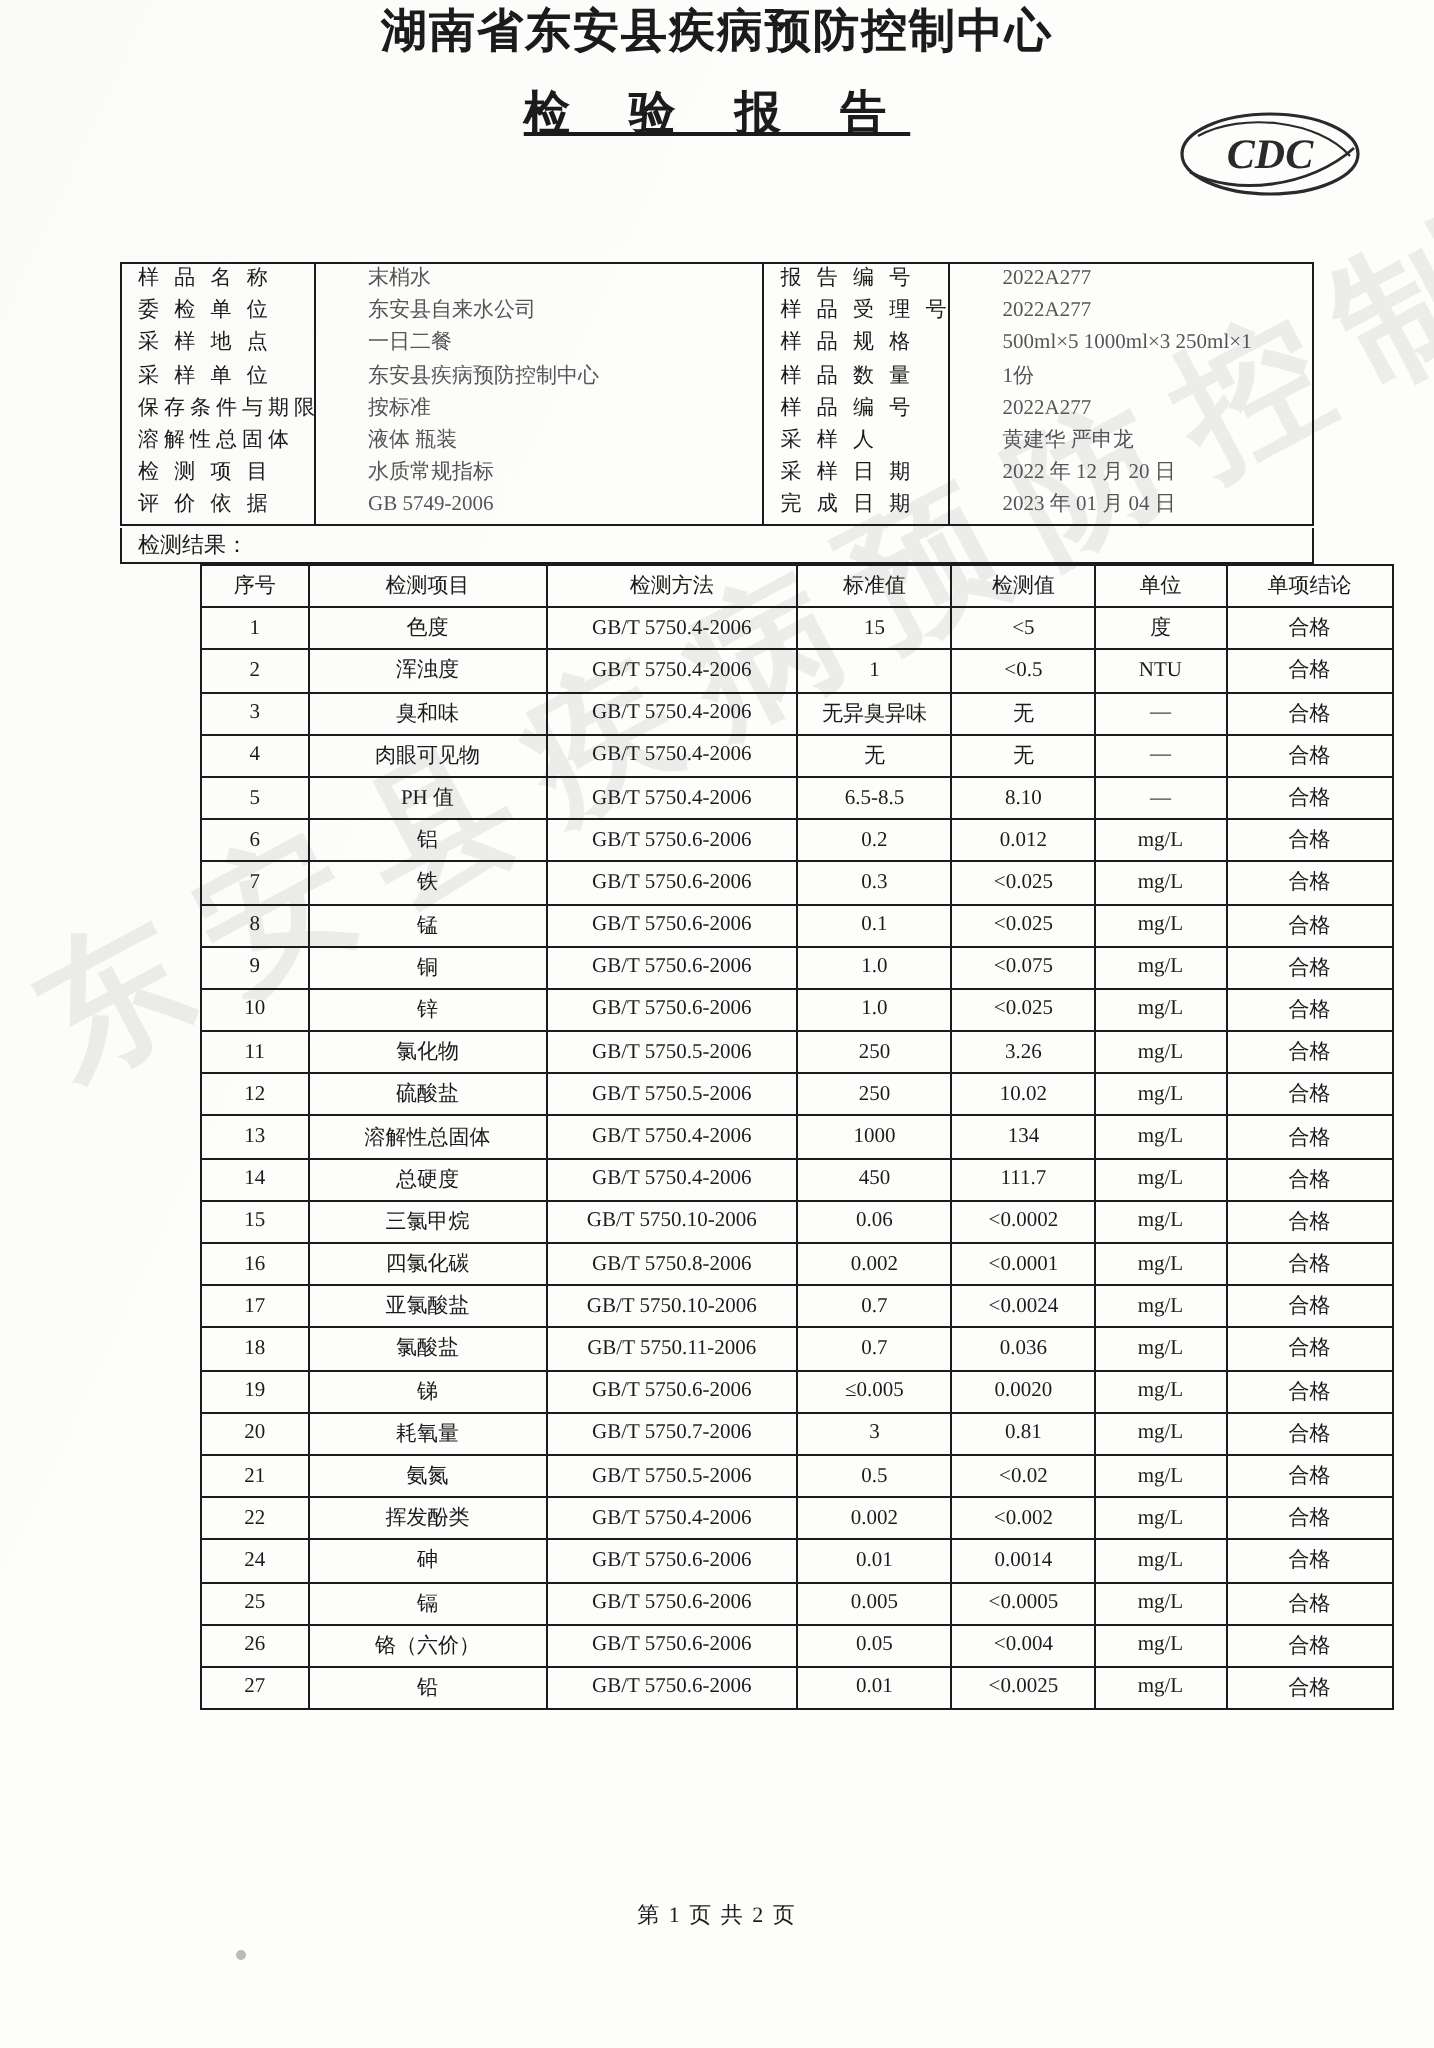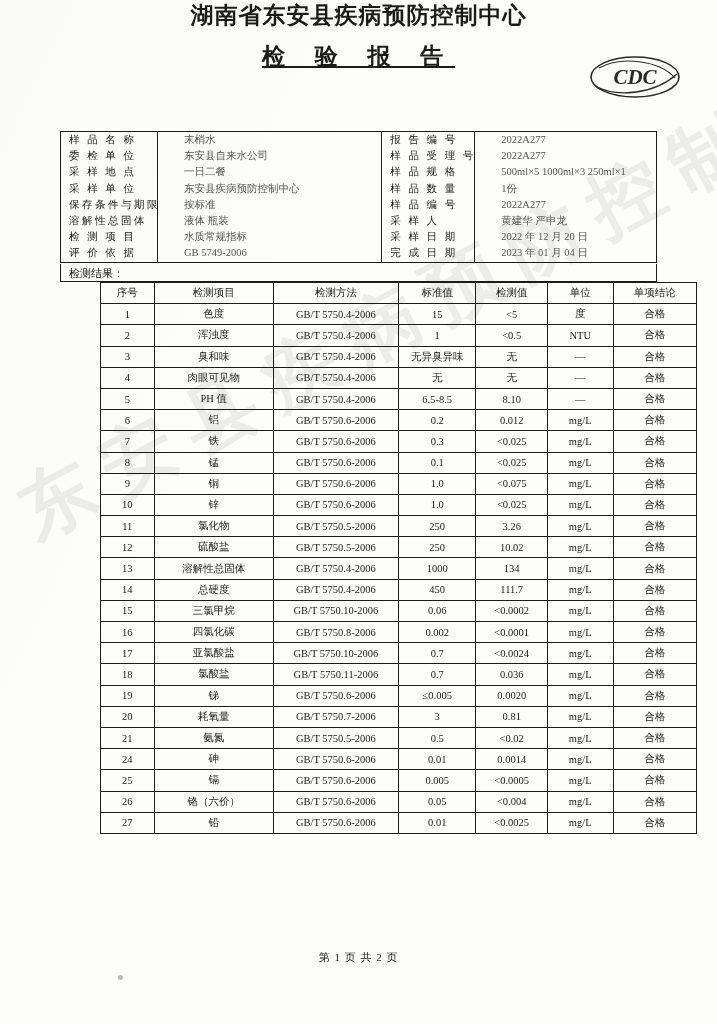--- a/index.html
+++ b/index.html
@@ -458,20 +458,29 @@
         <tr>
           <td>21</td>
           <td>氨氮</td>
           <td>GB/T 5750.5-2006</td>
           <td>0.5</td>
           <td>&lt;0.02</td>
           <td>mg/L</td>
           <td>合格</td>
         </tr>
         <tr>
+          <td>22</td>
+          <td>挥发酚类</td>
+          <td>GB/T 5750.4-2006</td>
+          <td>0.002</td>
+          <td>&lt;0.002</td>
+          <td>mg/L</td>
+          <td>合格</td>
+        </tr>
+        <tr>
           <td>24</td>
           <td>砷</td>
           <td>GB/T 5750.6-2006</td>
           <td>0.01</td>
           <td>0.0014</td>
           <td>mg/L</td>
           <td>合格</td>
         </tr>
         <tr>
           <td>25</td>

